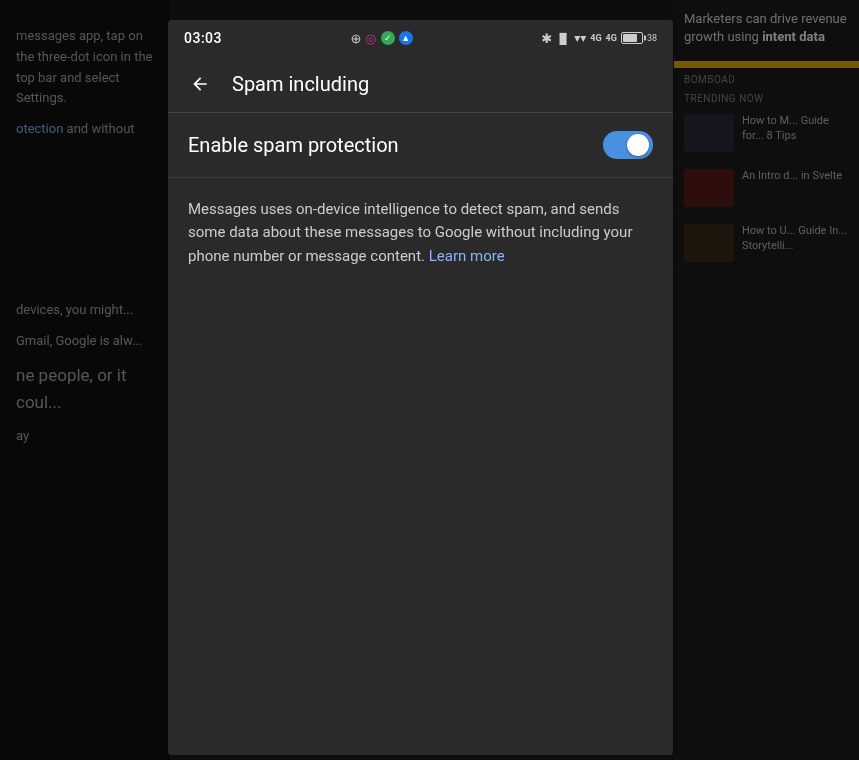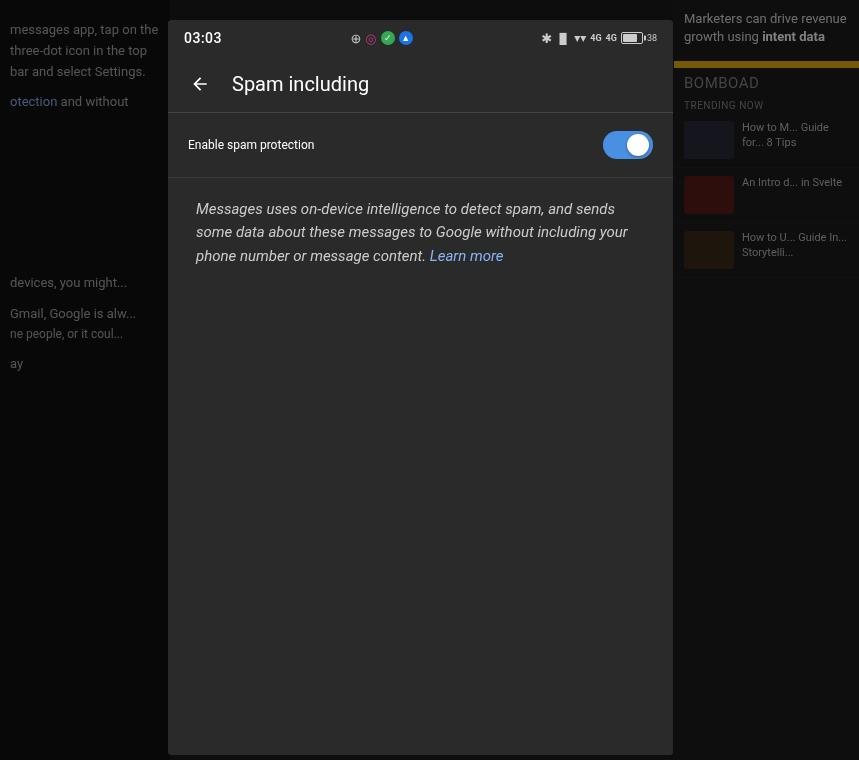--- a/index.html
+++ b/index.html
@@ -16,21 +16,21 @@
     
     .bg-left {
       position: absolute;
       left: 0;
       top: 0;
       width: 170px;
       height: 760px;
       background: #111;
       color: #999;
       font-size: 14px;
-      padding: 10px;
+      padding: 16px;
       overflow: hidden;
       line-height: 1.5;
     }
 
     .bg-right {
       position: absolute;
       right: 0;
       top: 0;
       width: 185px;
       height: 760px;
@@ -205,21 +205,21 @@
     .toggle-row {
       display: flex;
       align-items: center;
       justify-content: space-between;
       padding: 18px 20px;
       background: #2a2a2a;
     }
 
     .toggle-label {
       color: #fff;
-      font-size: 12px;
+      font-size: 20px;
       font-weight: 400;
     }
 
     
     .toggle-switch {
       width: 50px;
       height: 28px;
       border-radius: 14px;
       background: #4a90e2;
       position: relative;
@@ -238,25 +238,24 @@
     }
 
     
     .section-divider {
       height: 1px;
       background: #3a3a3a;
     }
 
     
     .description {
-      padding: 20px 28px;
+      padding: 20px 20px;
       color: #ccc;
       font-size: 15px;
       line-height: 1.55;
-      font-style: italic;
     }
 
     .description .learn-more {
       color: #8ab4f8;
       text-decoration: none;
     }
 
     
     .modal-body {
       flex: 1;
@@ -264,29 +263,29 @@
     }
   </style>
 </head>
 <body>
 
 <div class="bg-left">
   <p style="margin-top:10px; font-size:13px; color:#aaa; line-height:1.6;">messages app, tap on the three-dot icon in the top bar and select Settings.</p>
   <p style="margin-top:10px; font-size:13px; line-height:1.6;"><span style="color:#8ab4f8;">otection</span> <span style="color:#aaa;">and without</span></p>
   <p style="margin-top:160px; font-size:13px; color:#aaa; line-height:1.6;">devices, you might...</p>
   <p style="margin-top:10px; font-size:13px; color:#aaa; line-height:1.6;">Gmail, Google is alw...</p>
-  <p style="font-size:12px; color:#aaa; line-height:1.6;">ne people, or it coul...</p>
+  <p style="margin-top:10px; font-size:17px; color:#aaa; line-height:1.6;">ne people, or it coul...</p>
   <p style="margin-top:10px; font-size:13px; color:#aaa; line-height:1.6;">ay</p>
 </div>
 
 <div class="bg-right">
   <div class="bg-right-header">
     <span>Marketers can drive revenue growth using <span class="bold">intent data</span></span>
   </div>
-  <div style="padding: 6px 10px 2px; font-size:15px; color:#888; text-transform:uppercase; letter-spacing:0.5px;">Bomboad</div>
+  <div style="padding: 6px 10px 2px; font-size:10px; color:#888; text-transform:uppercase; letter-spacing:0.5px;">Bomboad</div>
   <div class="bg-right-label">TRENDING NOW</div>
   <div class="bg-right-item">
     <div class="bg-right-thumb gray"></div>
     <div class="bg-right-text">How to M... Guide for... 8 Tips</div>
   </div>
   <div class="bg-right-item">
     <div class="bg-right-thumb red"></div>
     <div class="bg-right-text">An Intro d... in Svelte</div>
   </div>
   <div class="bg-right-item">

